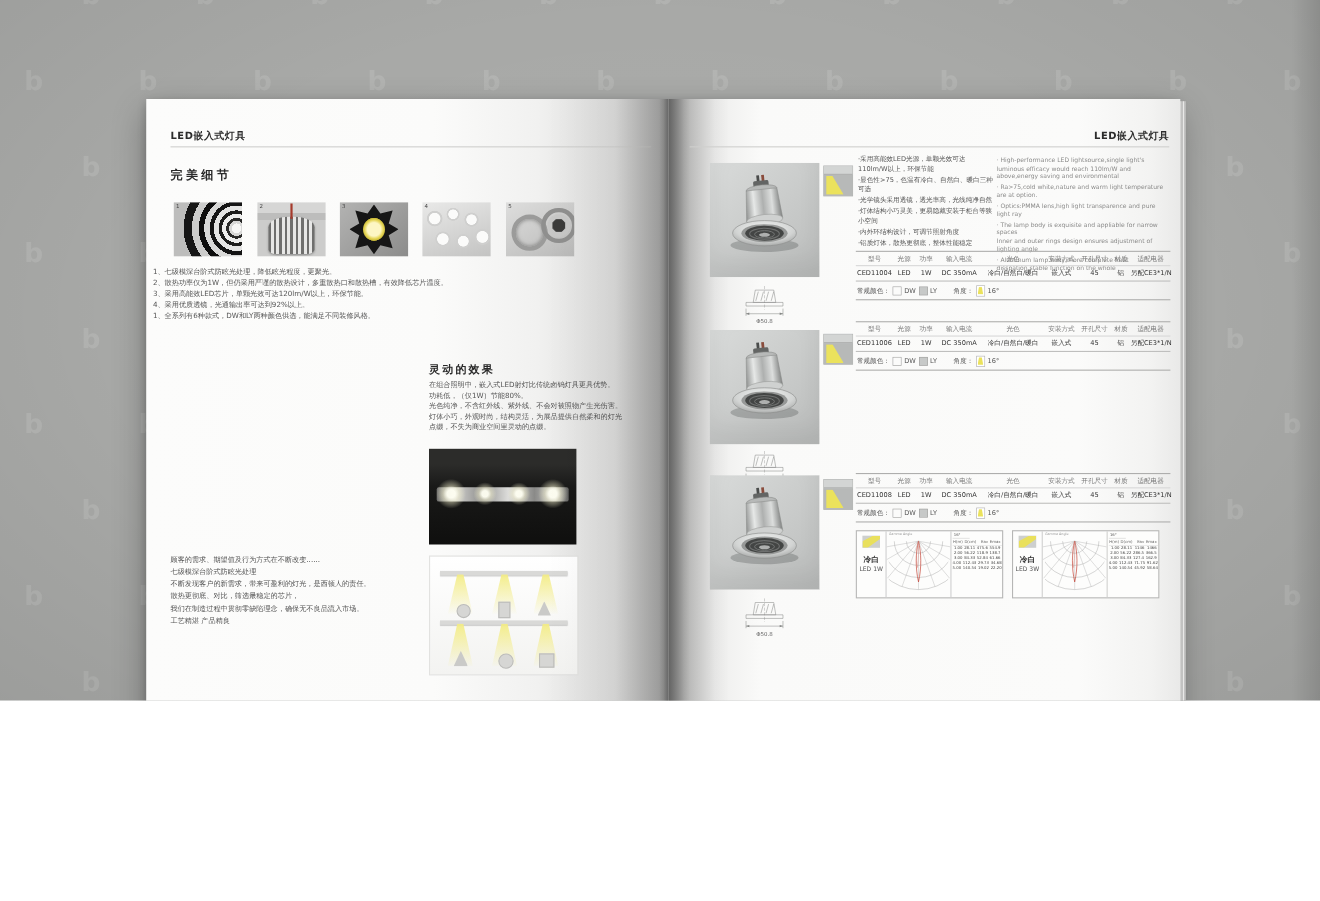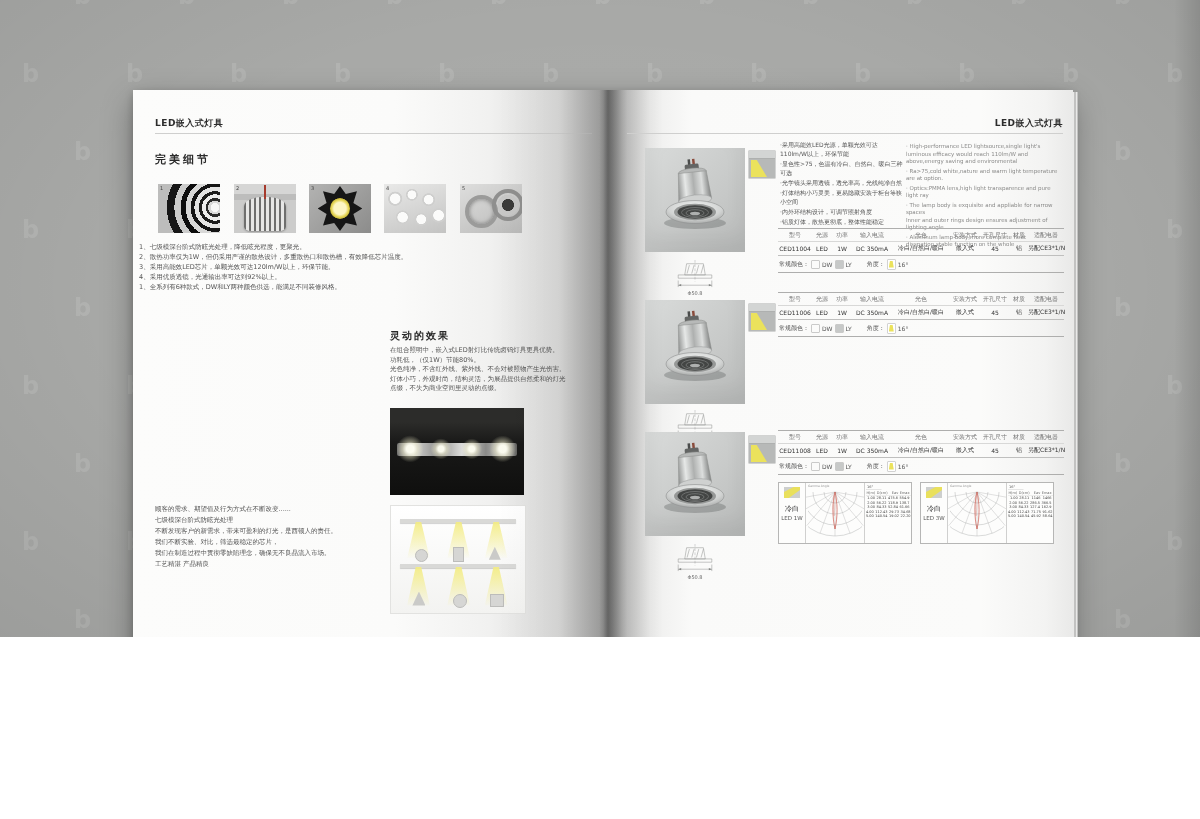--- a/index.html
+++ b/index.html
@@ -115,21 +115,21 @@
   .angsep{margin-left:12px;}
   .angicon{position:relative;display:inline-block;width:7px;height:9px;background:#fff;box-shadow:0 0 0 0.5px #aaa;overflow:hidden;}
   .angicon::after{content:"";position:absolute;left:1px;top:1px;width:5px;height:7px;background:#ebe25c;
     clip-path:polygon(25% 0,75% 0,100% 100%,0 100%);}
   
   .pm-panel{position:absolute;top:392px;width:132px;height:60px;background:#fdfdfc;border:1px solid #b6b6b5;display:flex;}
   .pm-label{width:26px;border-right:1px solid #d0d0cf;display:flex;flex-direction:column;align-items:center;padding-top:4px;}
   .pm-ic{position:relative;width:16px;height:11px;background:#cdcfce;overflow:hidden;}
   .pm-ic::after{content:"";position:absolute;inset:0;background:#e9e05c;
     clip-path:polygon(0 100%,0 45%,60% 0,100% 0,100% 28%,30% 100%);}
-  .pm-cn{font-size:7px;font-weight:normal;color:#333;margin-top:6px;text-align:center;}
+  .pm-cn{font-size:7px;font-weight:bold;color:#333;margin-top:6px;text-align:center;}
   .pm-lamp{font-size:5.5px;color:#555;margin-top:1px;}
   .pm-polar{position:relative;width:58px;border-right:1px solid #d0d0cf;}
   .pm-polar svg{width:100%;height:100%;display:block;}
   .pm-gamma{position:absolute;left:2px;top:1px;font-size:6px;color:#999;transform:scale(0.5);transform-origin:0 0;white-space:nowrap;}
   .pm-tab{flex:1;position:relative;overflow:hidden;}
   .pm-tab-inner{position:absolute;left:1px;top:1px;width:196%;transform:scale(0.5);transform-origin:0 0;font-size:7px;color:#444;}
   .pm-ang{width:30%;border-bottom:1px solid #ccc;padding:1px 2px;color:#555;}
   .pm-head{display:flex;color:#666;border-bottom:1px solid #ddd;padding:2px 0;}
   .pm-head span,.pm-row span{flex:1;text-align:right;padding-right:3px;white-space:nowrap;}
   .pm-row{display:flex;line-height:9px;}
@@ -412,21 +412,21 @@
 
       <div class="barph">
         <div class="bar"></div>
         <div class="glows"></div>
       </div>
 
       <div class="closing">
         <div>顾客的需求、期望值及行为方式在不断改变......</div>
         <div>七级模深台阶式防眩光处理</div>
         <div>不断发现客户的新需求，带来可盈利的灯光，是西顿人的责任。</div>
-        <div>我们不断实验、对比，筛选最稳定的芯片，</div>
+        <div>散热更彻底、对比，筛选最稳定的芯片，</div>
         <div>我们在制造过程中贯彻零缺陷理念，确保无不良品流入市场。</div>
         <div>工艺精湛 产品精良</div>
       </div>
 
       <div class="shelf">
         <div class="board" style="top:12%;"></div>
         <div class="beam" style="left:12%;top:15%;height:34%;"></div>
         <div class="beam" style="left:42%;top:15%;height:34%;"></div>
         <div class="beam" style="left:70%;top:15%;height:34%;"></div>
         <div class="obj circ" style="left:18%;top:40%;width:11px;height:11px;"></div>

